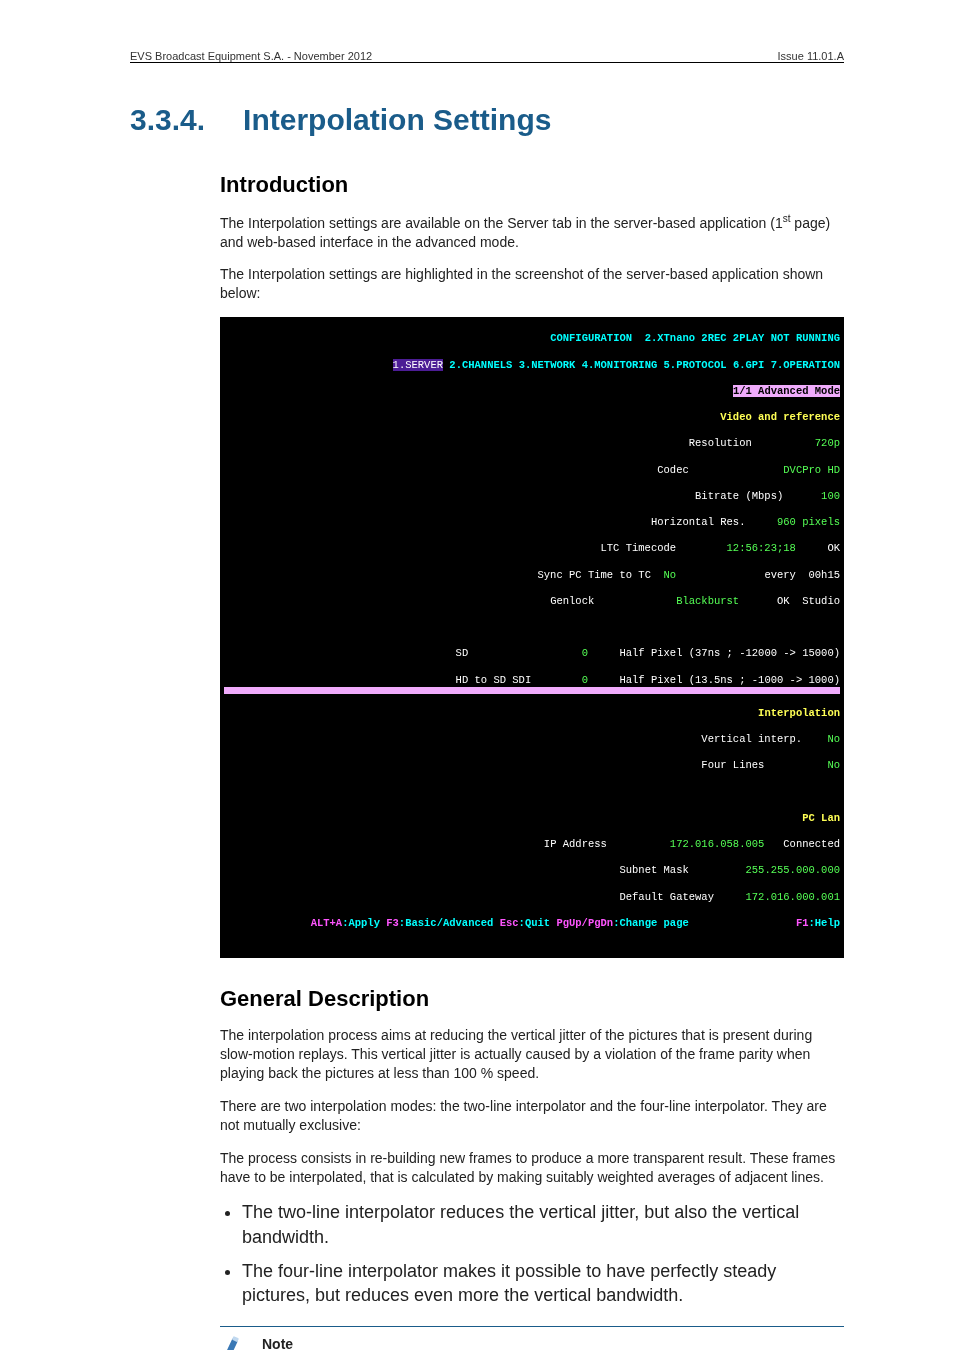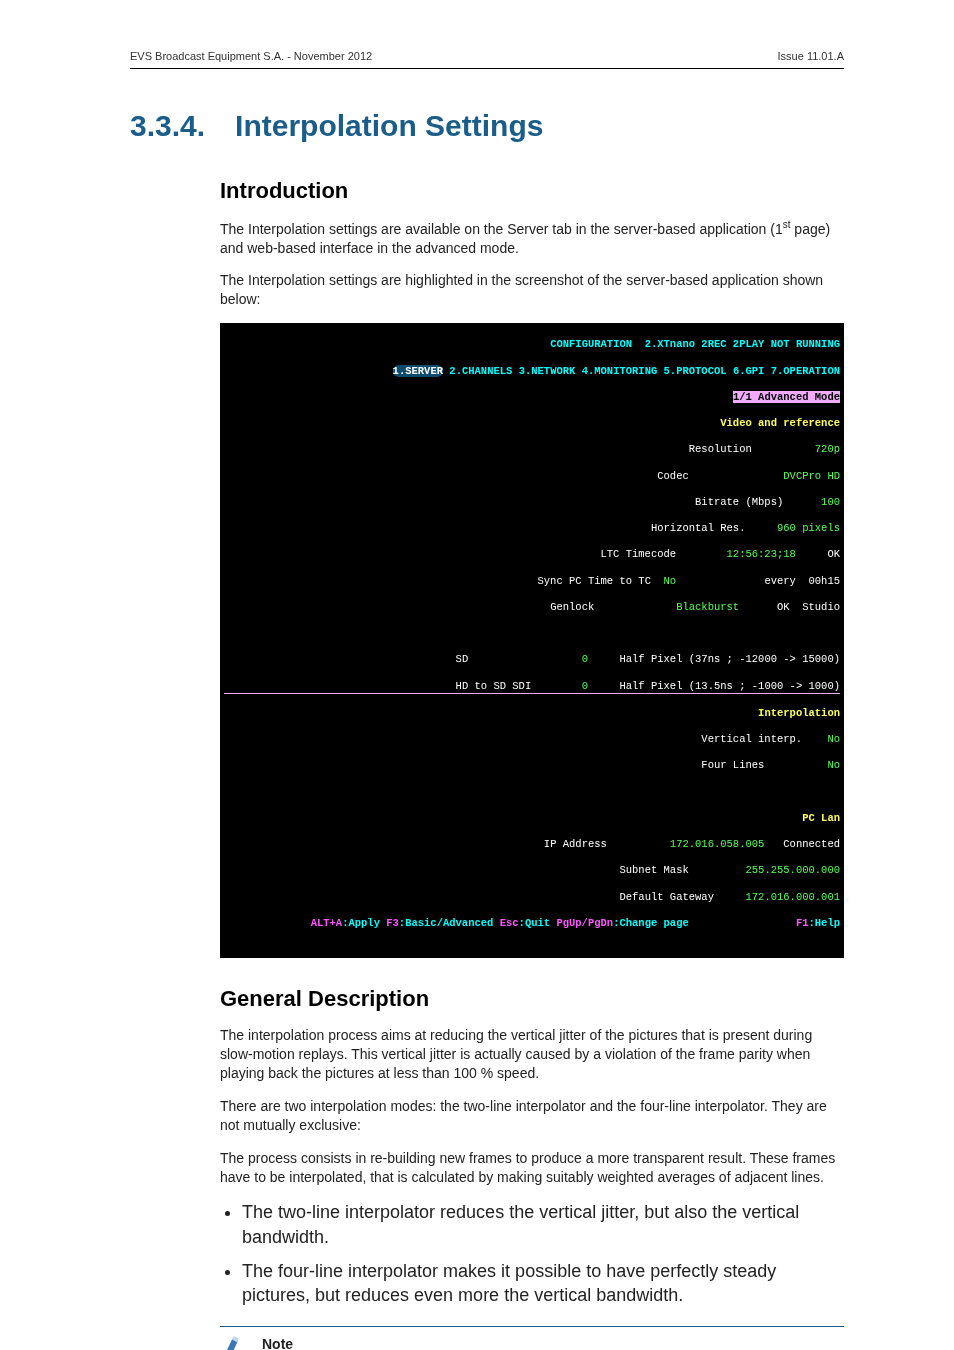--- a/index.html
+++ b/index.html
@@ -14,31 +14,30 @@
     padding: 50px 110px 50px 130px;
     box-sizing: border-box;
     position: relative;
     min-height: 1350px;
   }
   .header-row {
     display: flex;
     justify-content: space-between;
     font-size: 11px;
     color: #333;
-    padding-bottom: 6px;
     border-bottom: 1px solid #000;
     margin-bottom: 40px;
   }
   h1.section-title {
     font-size: 30px;
     font-weight: bold;
     color: #1a5c8a;
     margin: 0 0 35px 0;
     display: flex;
-    gap: 30px;
+    gap: 38px;
     text-align: right;
   }
   h1.section-title .num { flex: 0 0 auto; }
   .content-indent { margin-left: 90px; }
   h2.subhead {
     font-size: 22px;
     font-weight: bold;
     color: #000;
     margin: 10px 0 14px 0;
   }
@@ -68,23 +67,23 @@
     margin: 6px 0 28px 0;
     white-space: pre;
     text-align: right;
   }
   .t-row { display: block; }
   .cy { color: #00ffff; font-weight: bold; }   
   .yl { color: #ffff55; font-weight: bold; }   
   .wh { color: #ffffff; }
   .gr { color: #55ff55; }
   .mg { color: #ff55ff; font-weight: bold; }
-  .hlred { background:#0c4a6e; color:#ffffff; font-weight: bold; border-radius: 6px; }
+  .hlred { background:#4c1d95; color:#ffffff; font-weight: normal; }
   .hlcy { background:#f0abfc; color:#000; font-weight: bold; }
-  .underline-green { border-bottom:1px solid #f0abfc; }
+  .underline-green { border-bottom:7px solid #f0abfc; }
 
   
   .note-box {
     border-top: 1px solid #1a5c8a;
     border-bottom: 1px solid #1a5c8a;
     display: flex;
     gap: 12px;
     padding: 8px 2px 8px 0;
     margin-top: 6px;
   }

